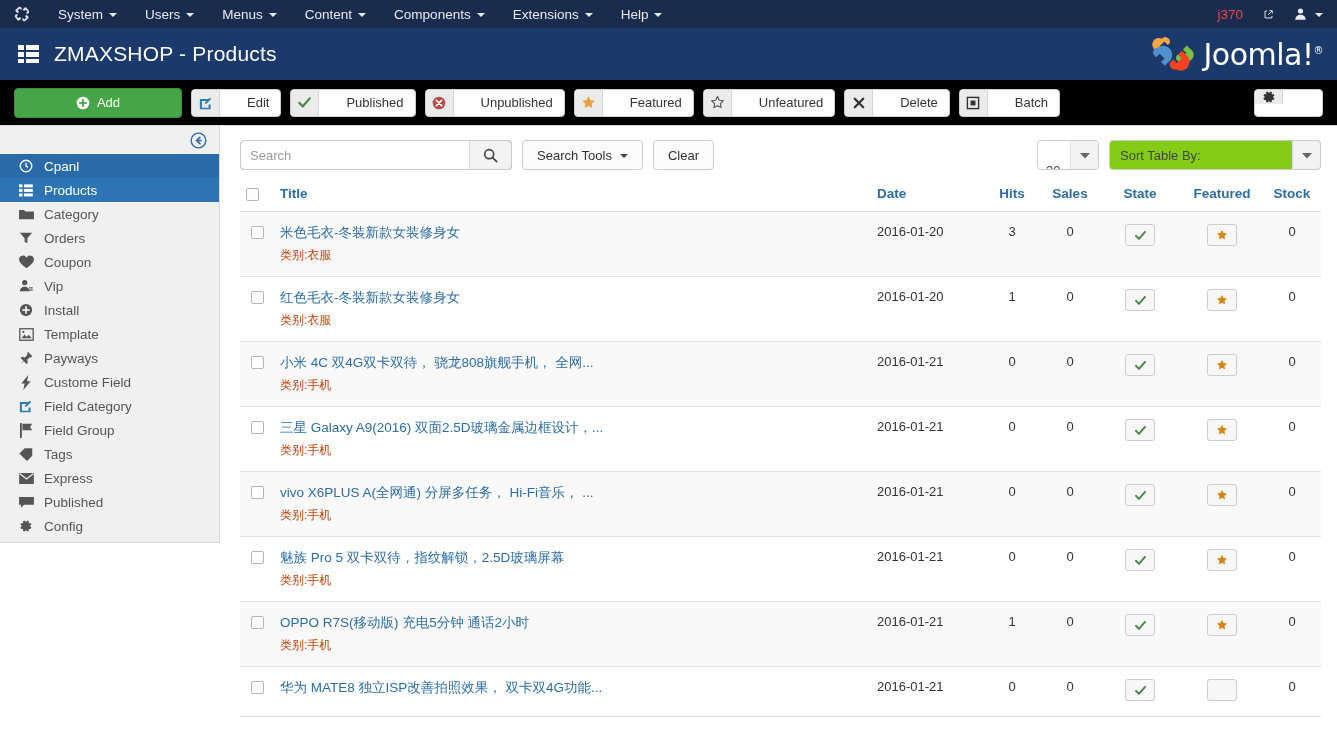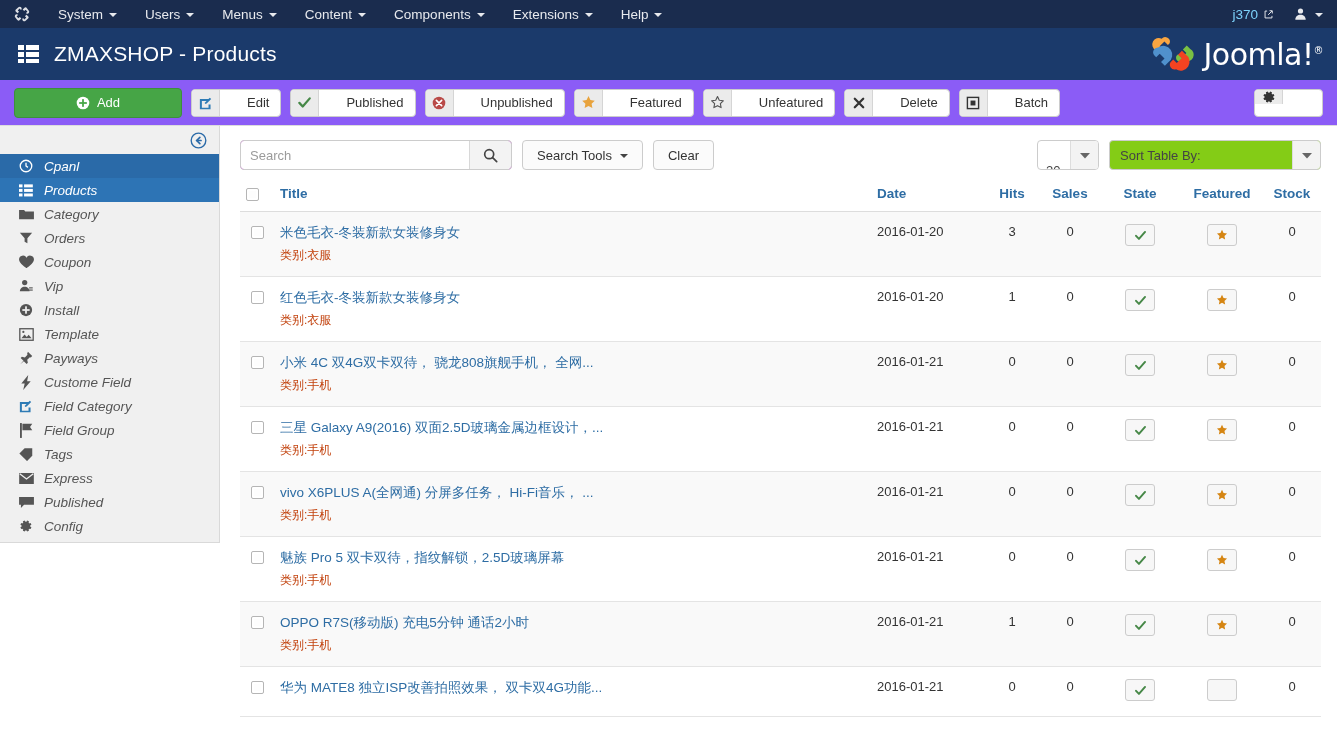--- a/index.html
+++ b/index.html
@@ -43,22 +43,22 @@
     border-right: 4px solid transparent;
     border-top: 4px solid currentColor;
     display: inline-block;
     margin-top: 2px;
   }
   #topbar .right {
     position: absolute; right: 0; top: 0;
     height: 28px; display: flex; align-items: center;
   }
   #topbar .right .site-link {
-    display: flex; align-items: center; gap: 5px;
-    padding: 0 12px; font-size: 13.5px; color: #7dd3fc; cursor: pointer;
+    display: flex; align-items: center; gap: 20px;
+    padding: 0 12px; font-size: 13.5px; color: #ef4444; cursor: pointer;
   }
   #topbar .right .user-menu {
     display: flex; align-items: center; gap: 8px;
     padding: 0 14px 0 8px; cursor: pointer; color: #e8eaee;
   }
 
   
   #subhead {
     height: 52px;
     background: #1b3a6b;
@@ -78,21 +78,21 @@
   }
   #subhead .brand .brand-text {
     color: #fff; font-size: 30px; letter-spacing: -0.5px;
     font-family: "DejaVu Sans", sans-serif;
   }
   #subhead .brand .brand-reg { font-size: 10px; vertical-align: super; }
 
   
   #toolbar {
     height: 46px;
-    background: #8b5cf6;
+    background: #000000;
     border-bottom: 1px solid #dcdcdc;
     display: flex; align-items: center;
     padding: 0 14px;
     gap: 9px;
     position: relative;
   }
   .btn {
     display: inline-flex; align-items: stretch;
     height: 28px;
     border: 1px solid #ccc;
@@ -135,21 +135,20 @@
   }
 
   
   #sidebar {
     width: 220px;
     background: #f0f0f0;
     border-right: 1px solid #d9d9d9;
     border-bottom: 1px solid #d9d9d9;
     align-self: flex-start;
     padding-bottom: 4px;
-    font-style: italic;
   }
   #sidebar .collapse-row {
     height: 28px;
     display: flex; align-items: center; justify-content: flex-end;
     padding-right: 12px;
   }
   .side-item {
     display: flex; align-items: center;
     height: 24px;
     padding-left: 18px;

